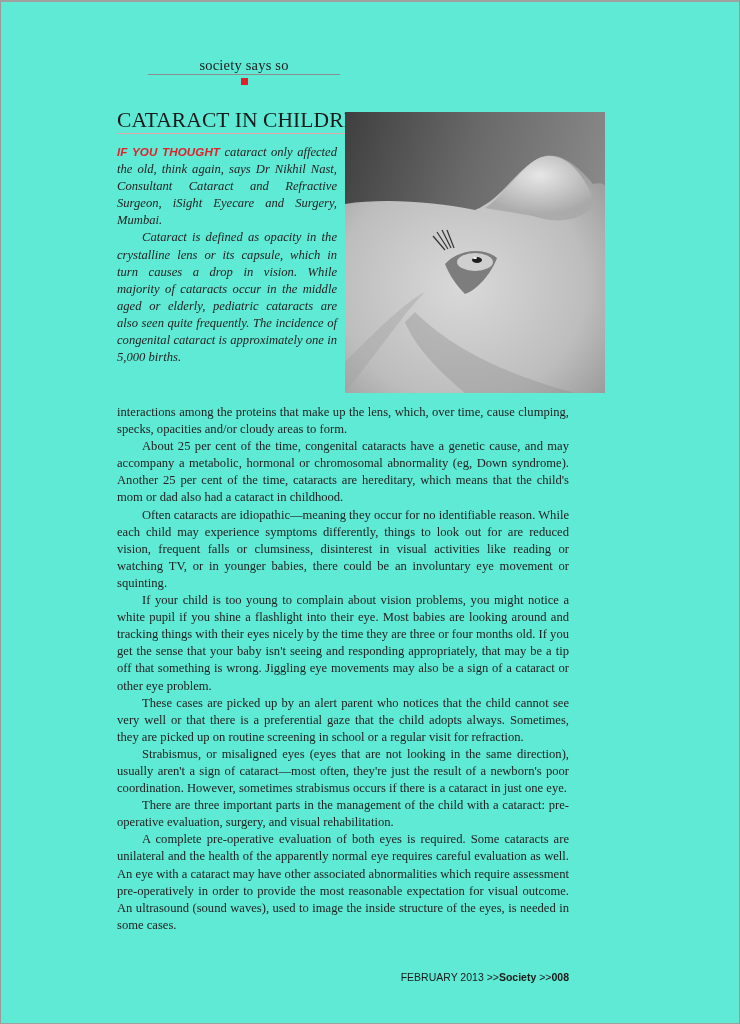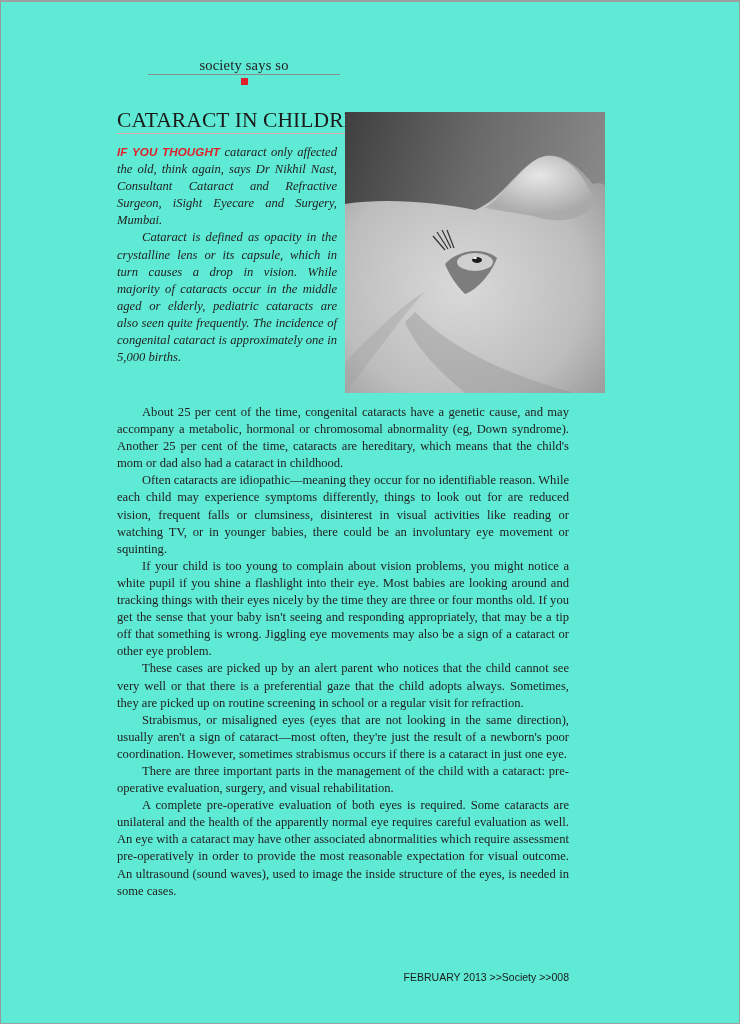--- a/index.html
+++ b/index.html
@@ -49,21 +49,21 @@
   .col-narrow { left: 116px; top: 141px; width: 220px; font-style: italic; }
   .col-wide { left: 116px; top: 402px; width: 452px; }
   .body-text p { margin: 0; text-align: justify; text-align-last: left; }
   .body-text p.indent { text-indent: 25px; }
   .lead-in { color: #e2202a; font-weight: bold; font-size: 11.6px; letter-spacing: 0.1px; }
 
   .footer {
     position: absolute; right: 170px; top: 969px; font-size: 10.5px; color: #1a1a1a;
     white-space: nowrap;
   }
-  .footer b { font-weight: normal; }
+  .footer b { font-weight: bold; }
 </style>
 </head>
 <body>
 
 <div class="page-frame">
 
   <div class="section-label serif">society says so</div>
   <div class="section-rule"></div>
   <div class="section-marker"></div>
 
@@ -100,20 +100,21 @@
       <path d="M0,281 C40,230 60,200 80,180 C60,190 30,220 0,250 Z" fill="#a0a0a0" opacity="0.4"></path>
     </svg>
   </div>
 
   <div class="body-text col-narrow serif">
     <p><span class="lead-in sans">IF YOU THOUGHT</span><span> cataract only affected the old, think again, says Dr Nikhil Nast, Consultant Cataract and Refractive Surgeon, iSight Eyecare and Surgery, Mumbai.</span></p>
     <p class="indent">Cataract is defined as opacity in the crystalline lens or its capsule, which in turn causes a drop in vision. While majority of cataracts occur in the middle aged or elderly, pediatric cataracts are also seen quite frequently. The incidence of congenital cataract is approximately one in 5,000 births.</p>
   </div>
 
   <div class="body-text col-wide serif">
+    <p>interactions among the proteins that make up the lens, which, over time, cause clumping, specks, opacities and/or cloudy areas to form.</p>
     <p class="indent">About 25 per cent of the time, congenital cataracts have a genetic cause, and may accompany a metabolic, hormonal or chromosomal abnormality (eg, Down syndrome). Another 25 per cent of the time, cataracts are hereditary, which means that the child's mom or dad also had a cataract in childhood.</p>
     <p class="indent">Often cataracts are idiopathic—meaning they occur for no identifiable reason. While each child may experience symptoms differently, things to look out for are reduced vision, frequent falls or clumsiness, disinterest in visual activities like reading or watching TV, or in younger babies, there could be an involuntary eye movement or squinting.</p>
     <p class="indent">If your child is too young to complain about vision problems, you might notice a white pupil if you shine a flashlight into their eye. Most babies are looking around and tracking things with their eyes nicely by the time they are three or four months old. If you get the sense that your baby isn't seeing and responding appropriately, that may be a tip off that something is wrong. Jiggling eye movements may also be a sign of a cataract or other eye problem.</p>
     <p class="indent">These cases are picked up by an alert parent who notices that the child cannot see very well or that there is a preferential gaze that the child adopts always. Sometimes, they are picked up on routine screening in school or a regular visit for refraction.</p>
     <p class="indent">Strabismus, or misaligned eyes (eyes that are not looking in the same direction), usually aren't a sign of cataract—most often, they're just the result of a newborn's poor coordination. However, sometimes strabismus occurs if there is a cataract in just one eye.</p>
     <p class="indent">There are three important parts in the management of the child with a cataract:  pre-operative evaluation, surgery, and visual rehabilitation.</p>
     <p class="indent">A complete pre-operative evaluation of both eyes is required. Some cataracts are unilateral and the health of the apparently normal eye requires careful evaluation as well. An eye with a cataract may have other associated abnormalities which require assessment pre-operatively in order to provide the most reasonable expectation for visual outcome. An ultrasound (sound waves), used to image the inside structure of the eyes, is needed in some cases.</p>
   </div>
 
   <div class="footer sans"><span>FEBRUARY 2013</span><span> &gt;&gt;</span><b>Society</b><span> &gt;&gt;</span><b>008</b></div>

